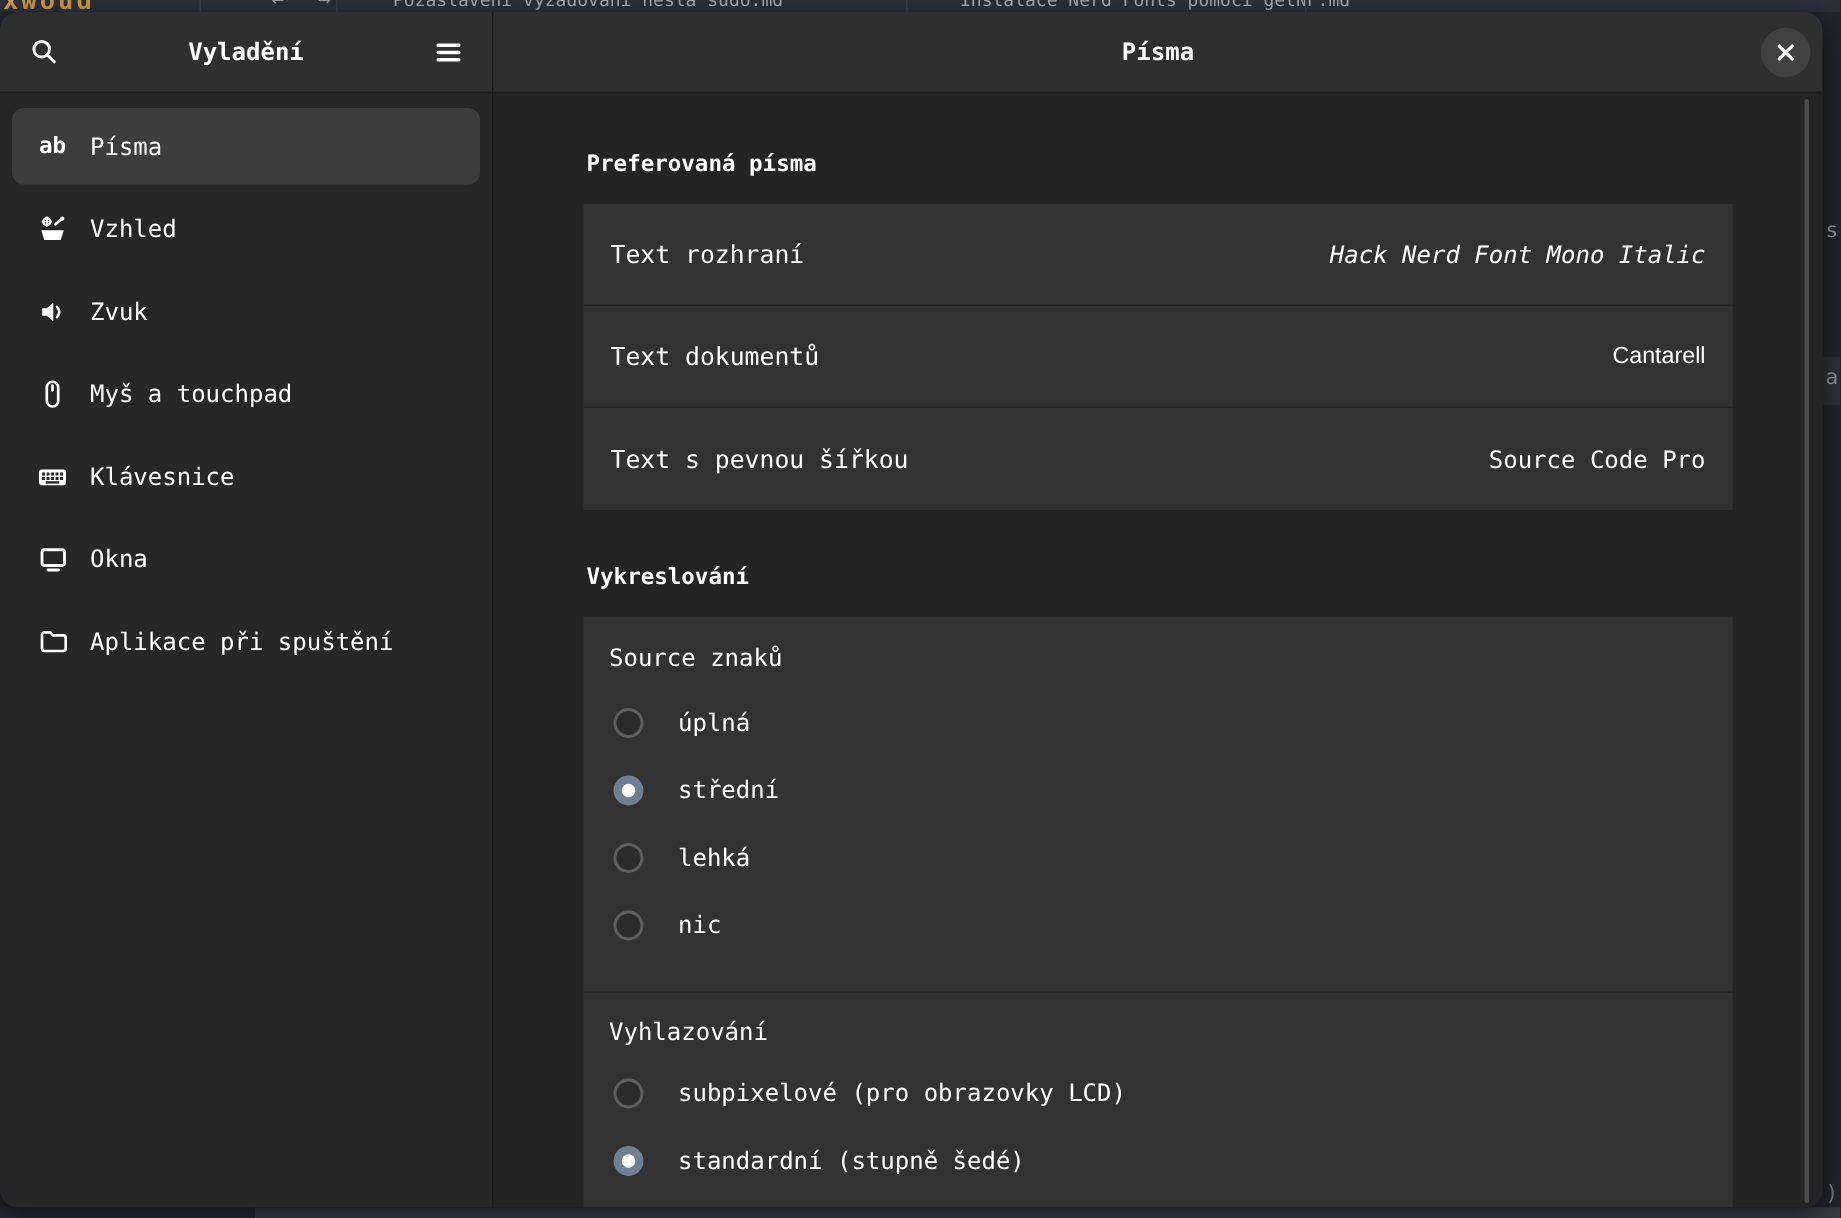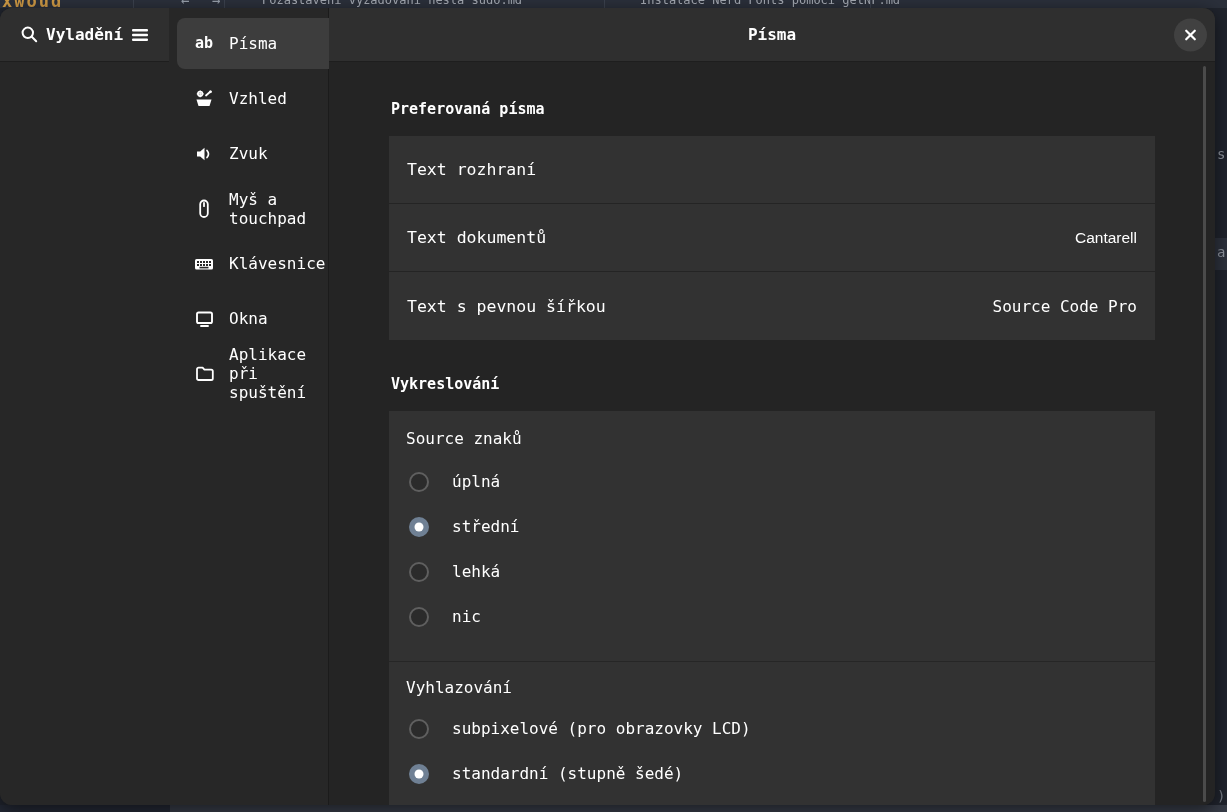--- a/index.html
+++ b/index.html
@@ -41,21 +41,21 @@
 
   
   .tweaks-window {
     position: absolute; left: 0; top: 8px; width: 1215px; height: 797px;
     background: #242424; border-radius: 12px; overflow: hidden;
     display: flex; z-index: 2;
     box-shadow: 0 4px 18px rgba(0,0,0,0.55);
   }
 
   
-  .sidebar { width: 329px; flex: none; background: #272727; border-right: 1px solid #1b1b1b; display: flex; flex-direction: row; }
+  .sidebar { width: 329px; flex: none; background: #272727; border-right: 1px solid #1b1b1b; display: flex; flex-direction: column; }
   .sidebar-header {
     height: 54px; flex: none; background: #2f2f2f; border-bottom: 1px solid #1e1e1e;
     display: flex; align-items: center; padding: 0 12px;
   }
   .icon-btn { width: 34px; height: 34px; border-radius: 7px; display: flex; align-items: center; justify-content: center; flex: none; }
   .sidebar-title { flex: 1; text-align: center; font-weight: bold; font-size: 16px; }
 
   .sidebar-nav { padding: 10px 8px; }
   .nav-item {
     height: 51px; display: flex; align-items: center; gap: 13px;
@@ -257,20 +257,21 @@
         </span>
       </div>
     </div>
 
     <div class="content">
       <div class="section-heading">Preferovaná písma</div>
 
       <div class="card">
         <div class="font-row">
           <span>Text rozhraní</span>
+          <span class="font-value italic">Hack Nerd Font Mono Italic</span>
         </div>
         <div class="font-row">
           <span>Text dokumentů</span>
           <span class="font-value sans">Cantarell</span>
         </div>
         <div class="font-row">
           <span>Text s pevnou šířkou</span>
           <span class="font-value">Source Code Pro</span>
         </div>
       </div>

